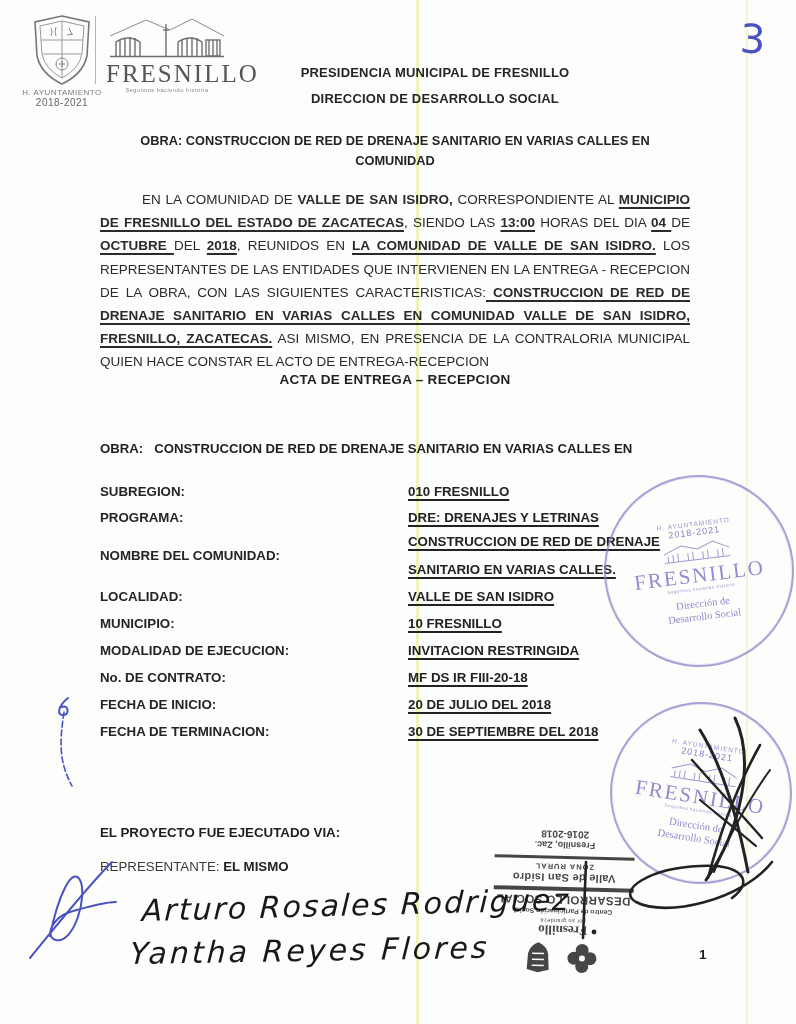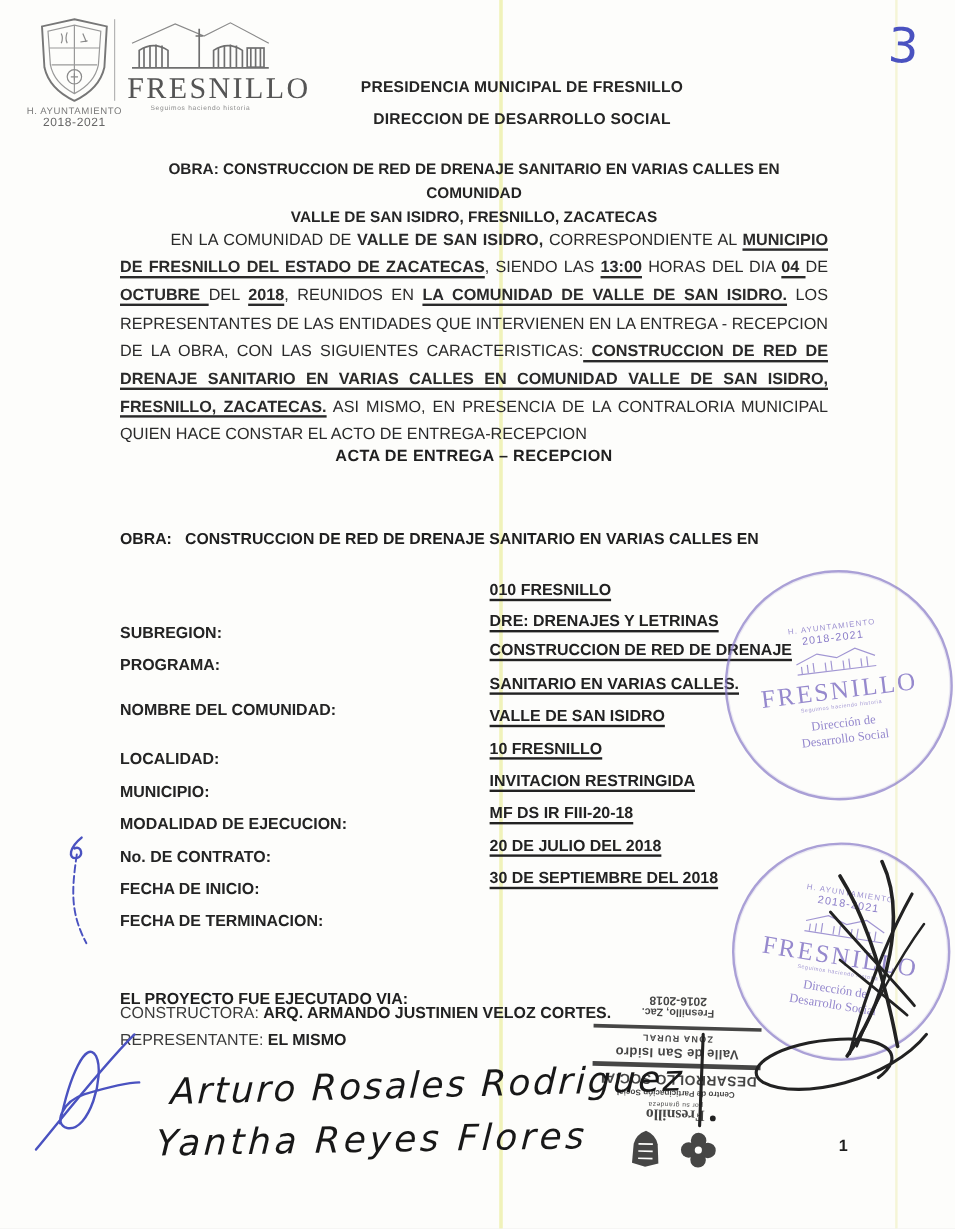--- a/index.html
+++ b/index.html
@@ -30,21 +30,21 @@
   .b{font-weight:700;}
   .bu{font-weight:700;text-decoration:underline;text-underline-offset:3px;text-decoration-thickness:1.5px;}
 
   .acta-title{position:absolute;left:100px;right:106px;top:372px;text-align:center;font-weight:700;font-size:13.5px;letter-spacing:.3px;}
   .fecha-line{position:absolute;right:106px;top:414px;font-weight:700;font-size:13.5px;}
   .obra-line{position:absolute;left:100px;right:100px;top:438px;font-weight:700;font-size:13.2px;line-height:22.5px;}
   .obra-line .lbl{margin-right:11px;}
 
   
   .frow{position:absolute;left:100px;right:10px;font-size:13.3px;}
-  .frow .flabel{position:absolute;left:0;top:0;font-weight:700;color:#242424;margin-top:36px;}
+  .frow .flabel{position:absolute;left:0;top:0;font-weight:700;color:#242424;}
   .frow .fvalue{position:absolute;left:308px;top:0;font-weight:700;text-decoration:underline;text-underline-offset:3px;text-decoration-thickness:1.5px;color:#222;}
   .frow .fvalue2{position:absolute;left:308px;top:28px;font-weight:700;text-decoration:underline;text-underline-offset:3px;text-decoration-thickness:1.5px;color:#222;}
 
   .exec-intro{position:absolute;left:100px;top:793px;font-weight:700;font-size:13.3px;margin-top:32px;}
   .exec-line{position:absolute;left:100px;font-size:13.3px;color:#3a3a3a;}
   .exec-line .val{font-weight:700;color:#222;}
 
   
   .handwrite{position:absolute;font-family:"DejaVu Sans",sans-serif;font-style:italic;color:#181818;transform-origin:left center;white-space:nowrap;}
   .sig1{left:142px;top:893px;font-size:30px;letter-spacing:2px;transform:rotate(-1.5deg) skewX(-4deg);}
@@ -140,21 +140,20 @@
     <div class="flogo-tag">Seguimos haciendo historia</div>
   </div>
 
   <div class="titles">
     <div>PRESIDENCIA MUNICIPAL DE FRESNILLO</div>
     <div>DIRECCION DE DESARROLLO SOCIAL</div>
   </div>
 
   <div class="obra-heading">
     <div>OBRA: CONSTRUCCION DE RED DE DRENAJE SANITARIO EN VARIAS CALLES EN COMUNIDAD</div>
-    <div>VALLE DE SAN ISIDRO,  FRESNILLO,  ZACATECAS</div>
   </div>
 
   <div class="body-par"><span>EN LA COMUNIDAD DE </span><span class="b">VALLE DE SAN ISIDRO,</span><span> CORRESPONDIENTE AL </span><span class="bu">MUNICIPIO DE FRESNILLO DEL ESTADO DE ZACATECAS</span><span>, SIENDO LAS </span><span class="bu">13:00</span><span> HORAS DEL DIA </span><span class="bu"> 04 </span><span> DE </span><span class="bu">OCTUBRE </span><span> DEL </span><span class="bu">2018</span><span>, REUNIDOS EN </span><span class="bu">LA COMUNIDAD DE VALLE DE SAN ISIDRO.</span><span> LOS REPRESENTANTES DE LAS ENTIDADES QUE INTERVIENEN EN LA ENTREGA - RECEPCION DE LA OBRA, CON LAS SIGUIENTES CARACTERISTICAS:</span><span class="bu"> CONSTRUCCION DE RED DE DRENAJE SANITARIO EN VARIAS CALLES EN COMUNIDAD VALLE DE SAN ISIDRO, FRESNILLO, ZACATECAS.</span><span>  ASI MISMO, EN PRESENCIA DE LA CONTRALORIA MUNICIPAL QUIEN HACE CONSTAR EL ACTO DE ENTREGA-RECEPCION</span></div>
 
   <div class="acta-title">ACTA DE ENTREGA – RECEPCION</div>
 
 
   <div class="obra-line">
     <div><span class="lbl">OBRA:</span><span>CONSTRUCCION DE RED DE DRENAJE SANITARIO EN VARIAS CALLES EN</span></div>
   </div>
@@ -191,21 +190,20 @@
   <div class="frow" style="top:697px">
     <span class="flabel">FECHA DE INICIO:</span>
     <span class="fvalue">20 DE JULIO DEL 2018</span>
   </div>
   <div class="frow" style="top:724px">
     <span class="flabel">FECHA DE TERMINACION:</span>
     <span class="fvalue">30 DE SEPTIEMBRE DEL 2018</span>
   </div>
 
   <div class="exec-intro">EL PROYECTO FUE EJECUTADO VIA:</div>
-  <div class="exec-line" style="top:836px"><span>CONSTRUCTORA: </span><span class="val">ARQ. ARMANDO JUSTINIEN VELOZ CORTES.</span></div>
   <div class="exec-line" style="top:859px"><span>REPRESENTANTE: </span><span class="val">EL MISMO</span></div>
 
   <div class="rstamp stamp1">
     <div class="s-gov">H. AYUNTAMIENTO</div>
     <div class="s-years">2018-2021</div>
     <span>
       <svg width="70" height="20" viewBox="0 0 70 20" stroke="#8b7dc9" fill="none" stroke-width="1">
         <path d="M2 10 L20 3 L36 8 L52 2 L68 10"></path>
         <path d="M6 18 V12 M11 18 V11 M16 18 V10 M26 18 V11 M31 18 V10 M41 18 V11 M46 18 V10 M56 18 V11 M61 18 V10"></path>
         <line x1="2" y1="18.5" x2="68" y2="18.5"></line>

